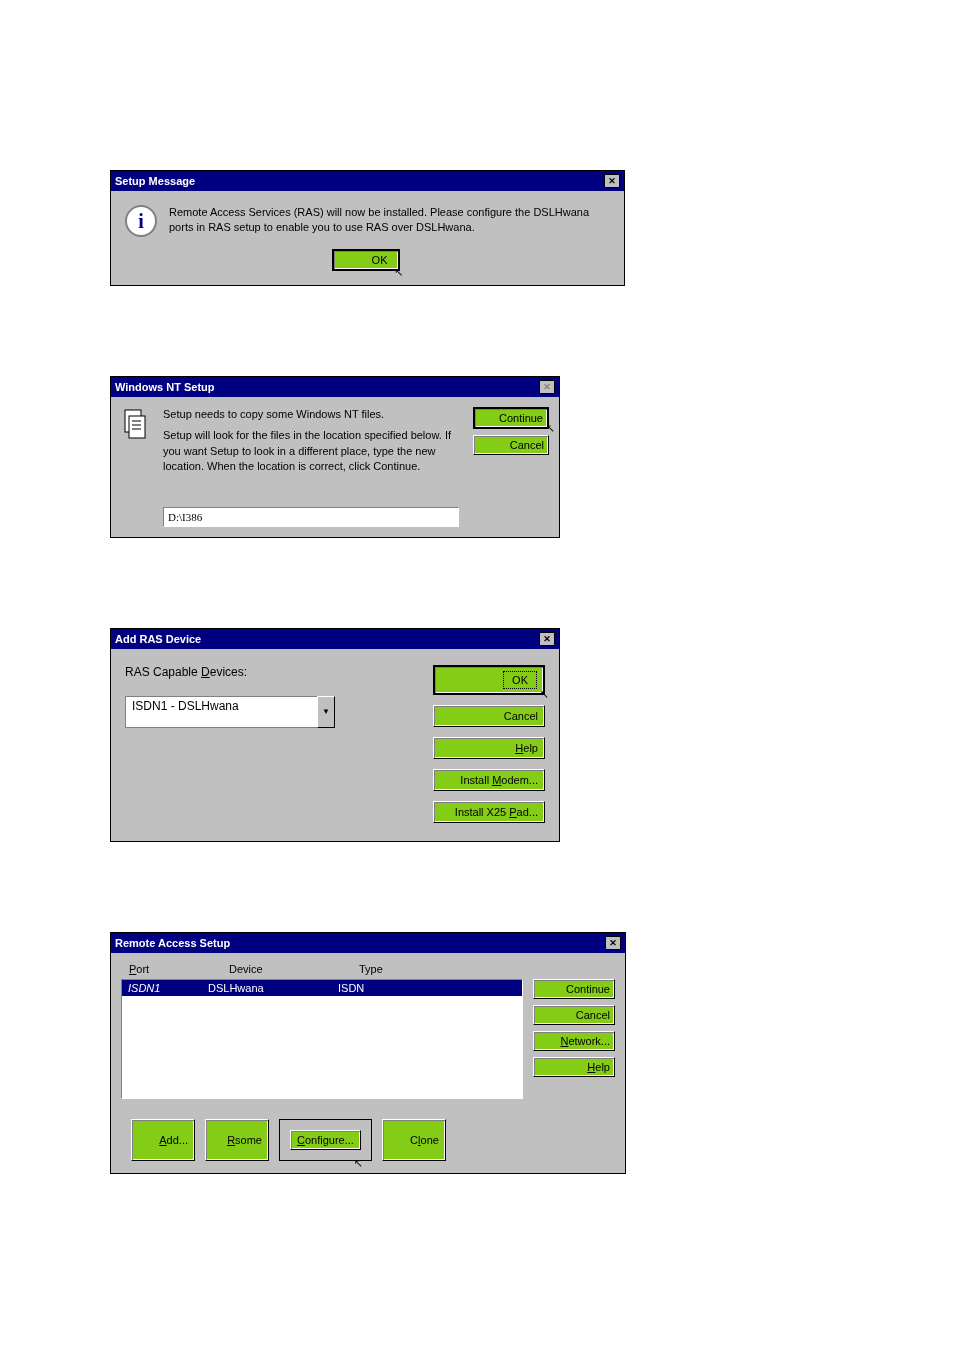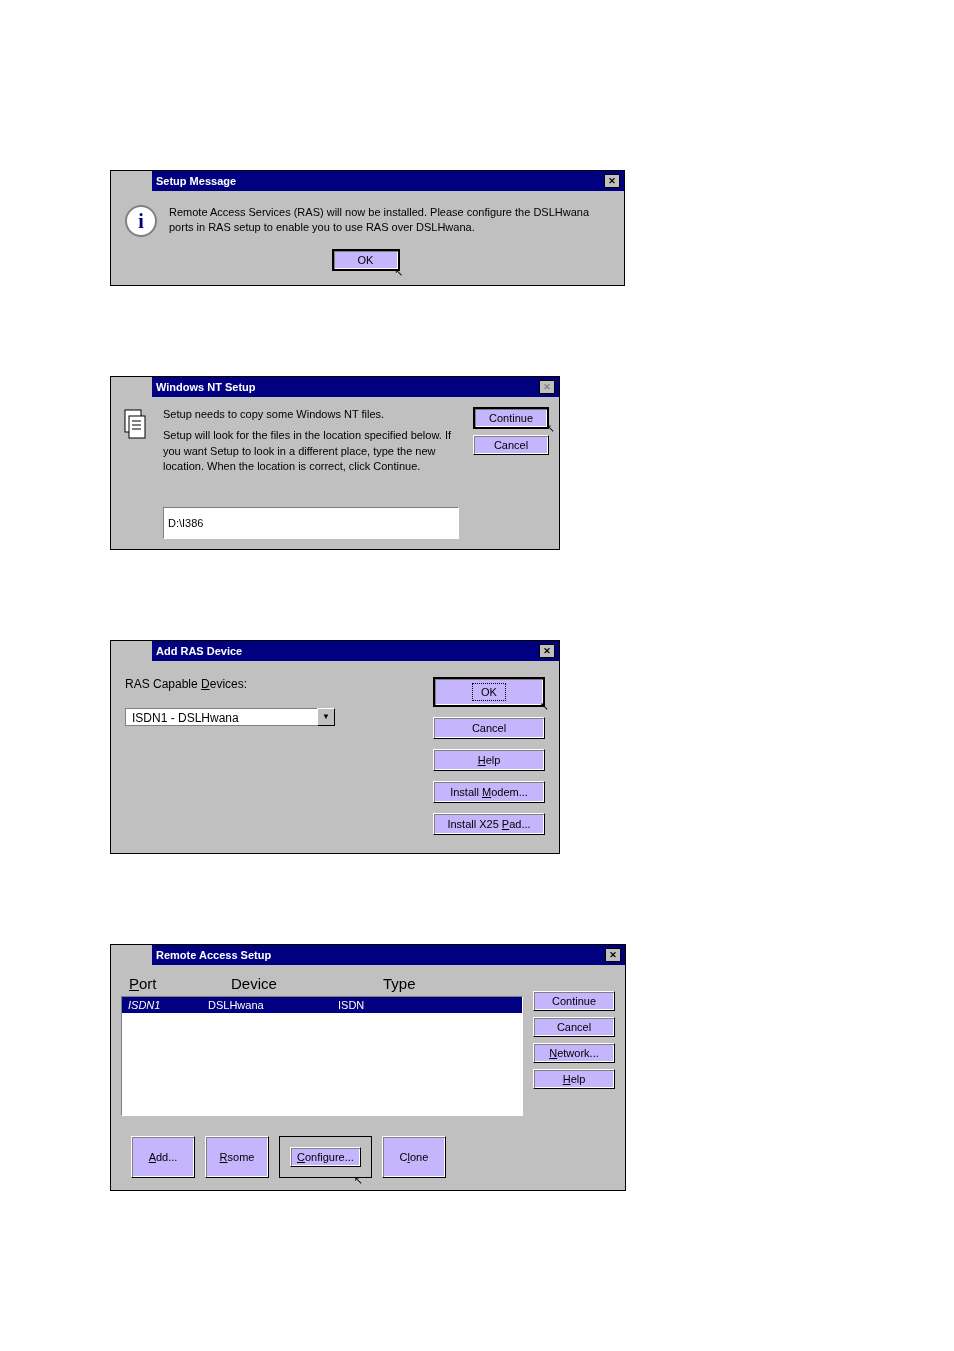--- a/index.html
+++ b/index.html
@@ -21,21 +21,20 @@
     }
     .titlebar {
       background: #000080;
       color: #fff;
       font-weight: bold;
       padding: 3px 4px;
       display: flex;
       justify-content: flex-start;
       align-items: center;
       font-size: 11px;
-      margin-left: 41px;
     }
     .titlebar-text {
       flex: 1;
     }
     .close-btn {
       width: 16px;
       height: 14px;
       background: #c0c0c0;
       border: 1px solid #000;
       display: flex;
@@ -82,28 +81,28 @@
     .receipt-icon svg {
       width: 100%;
       height: 100%;
     }
     .msg-text {
       font-size: 11px;
       line-height: 1.4;
       color: #000;
     }
     .btn {
-      background: #c4b5fd;
+      background: #84cc16;
       border: 1px solid #000;
       border-top-color: #fff;
       border-left-color: #fff;
       padding: 3px 10px;
       font-size: 11px;
       cursor: pointer;
-      text-align: center;
+      text-align: right;
       min-width: 68px;
       box-shadow: 1px 1px 0 #808080 inset, -1px -1px 0 #fff inset;
     }
     .btn-default {
       border: 2px solid #000;
     }
     .btn-focus {
       border: 1px dotted #000;
       padding: 2px 8px;
       display: inline-block;
@@ -156,21 +155,22 @@
       min-width: 72px;
       padding: 3px 4px;
     }
     .text-input {
       background: #fff;
       border: 1px solid #808080;
       border-right-color: #fff;
       border-bottom-color: #fff;
       padding: 2px 4px;
       font-size: 11px;
-      height: 32px;
+      height: 20px;
+      font-family: Liberation Serif, serif;
     }
 
     
     .dlg3 {
       width: 450px;
     }
     .dlg3 .dialog-body {
       display: flex;
       padding: 16px 14px 18px 14px;
       gap: 26px;
@@ -188,21 +188,21 @@
       flex-direction: column;
       gap: 10px;
     }
     .dlg3-right .btn {
       min-width: 108px;
       padding: 4px 6px;
     }
     .combo {
       display: flex;
       width: 210px;
-      height: 18px;
+      height: 32px;
       margin-top: 17px;
     }
     .combo-input {
       flex: 1;
       background: #fff;
       border: 1px solid #808080;
       border-right: none;
       padding: 2px 6px;
       font-size: 12px;
     }
@@ -235,25 +235,24 @@
     .dlg4-content {
       display: flex;
       gap: 10px;
     }
     .dlg4-list-area {
       flex: 1;
     }
     .dlg4-headers {
       display: flex;
       padding: 2px 8px;
-      font-size: 15px;
-      gap: 22px;
+      font-size: 11px;
     }
     .dlg4-headers .col-port { width: 80px; }
-    .dlg4-headers .col-device { width: 130px; }
+    .dlg4-headers .col-device { width: 130px; margin-left: 20px; }
     .dlg4-headers .col-type { flex: 1; }
     .dlg4-listbox {
       background: #fff;
       border: 1px solid #808080;
       border-right-color: #fff;
       border-bottom-color: #fff;
       height: 120px;
       margin-top: 2px;
     }
     .dlg4-row {

